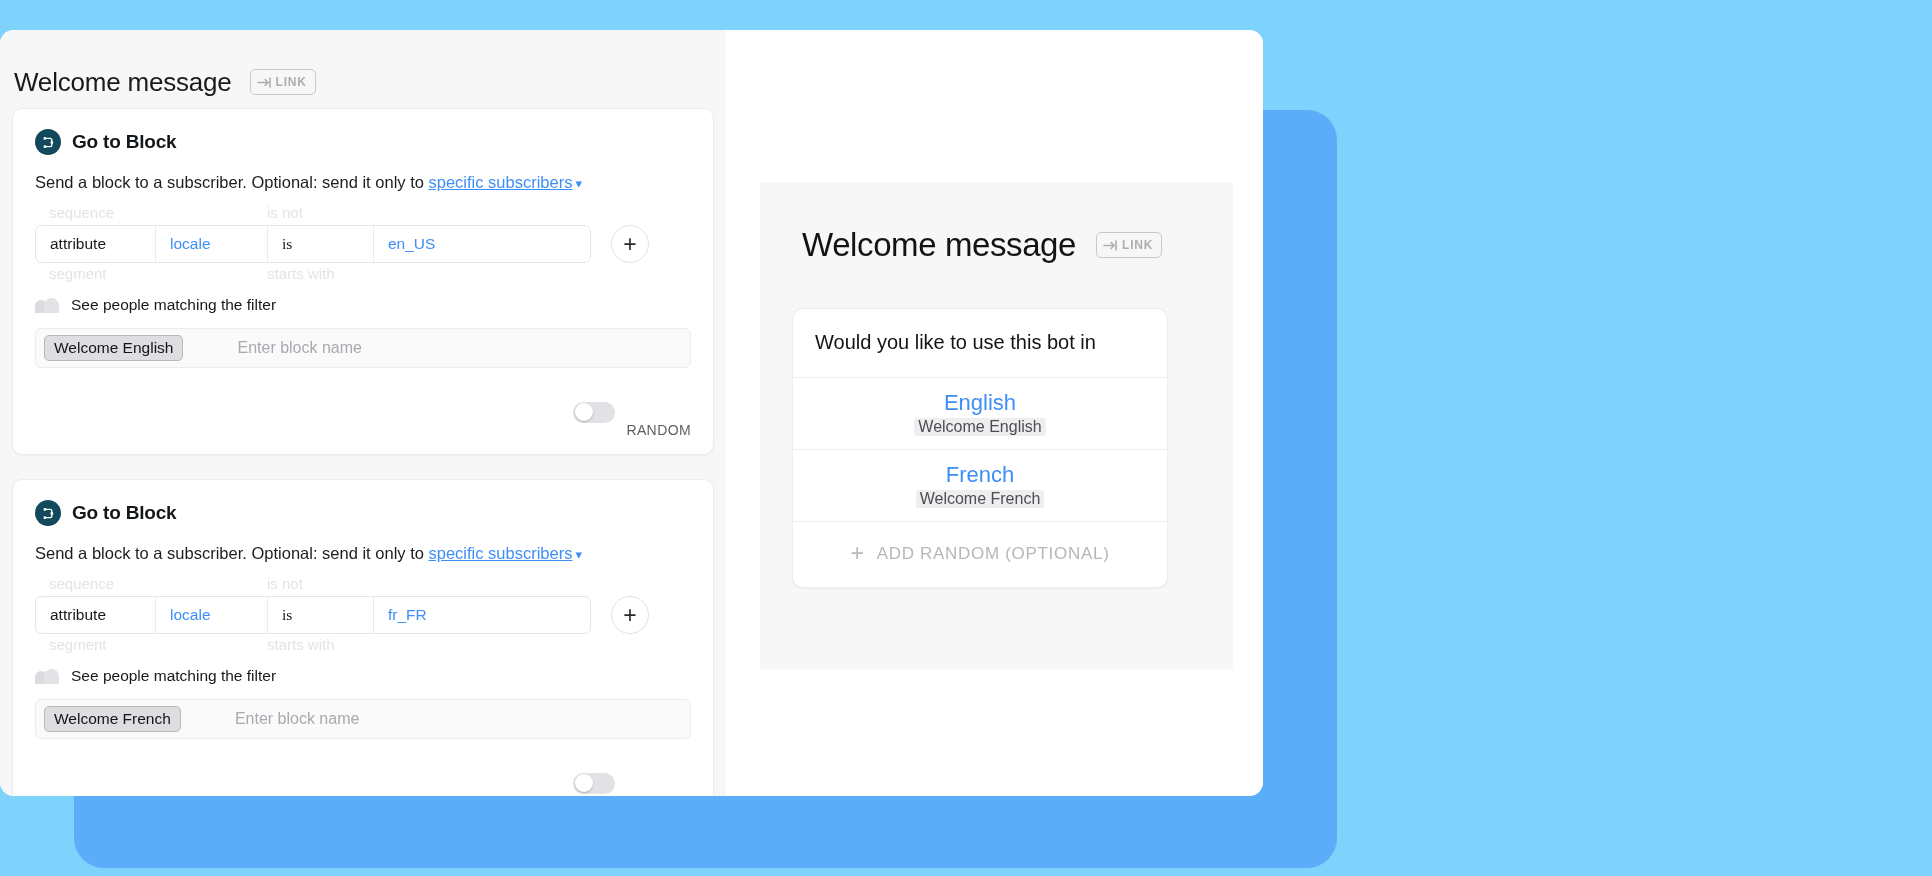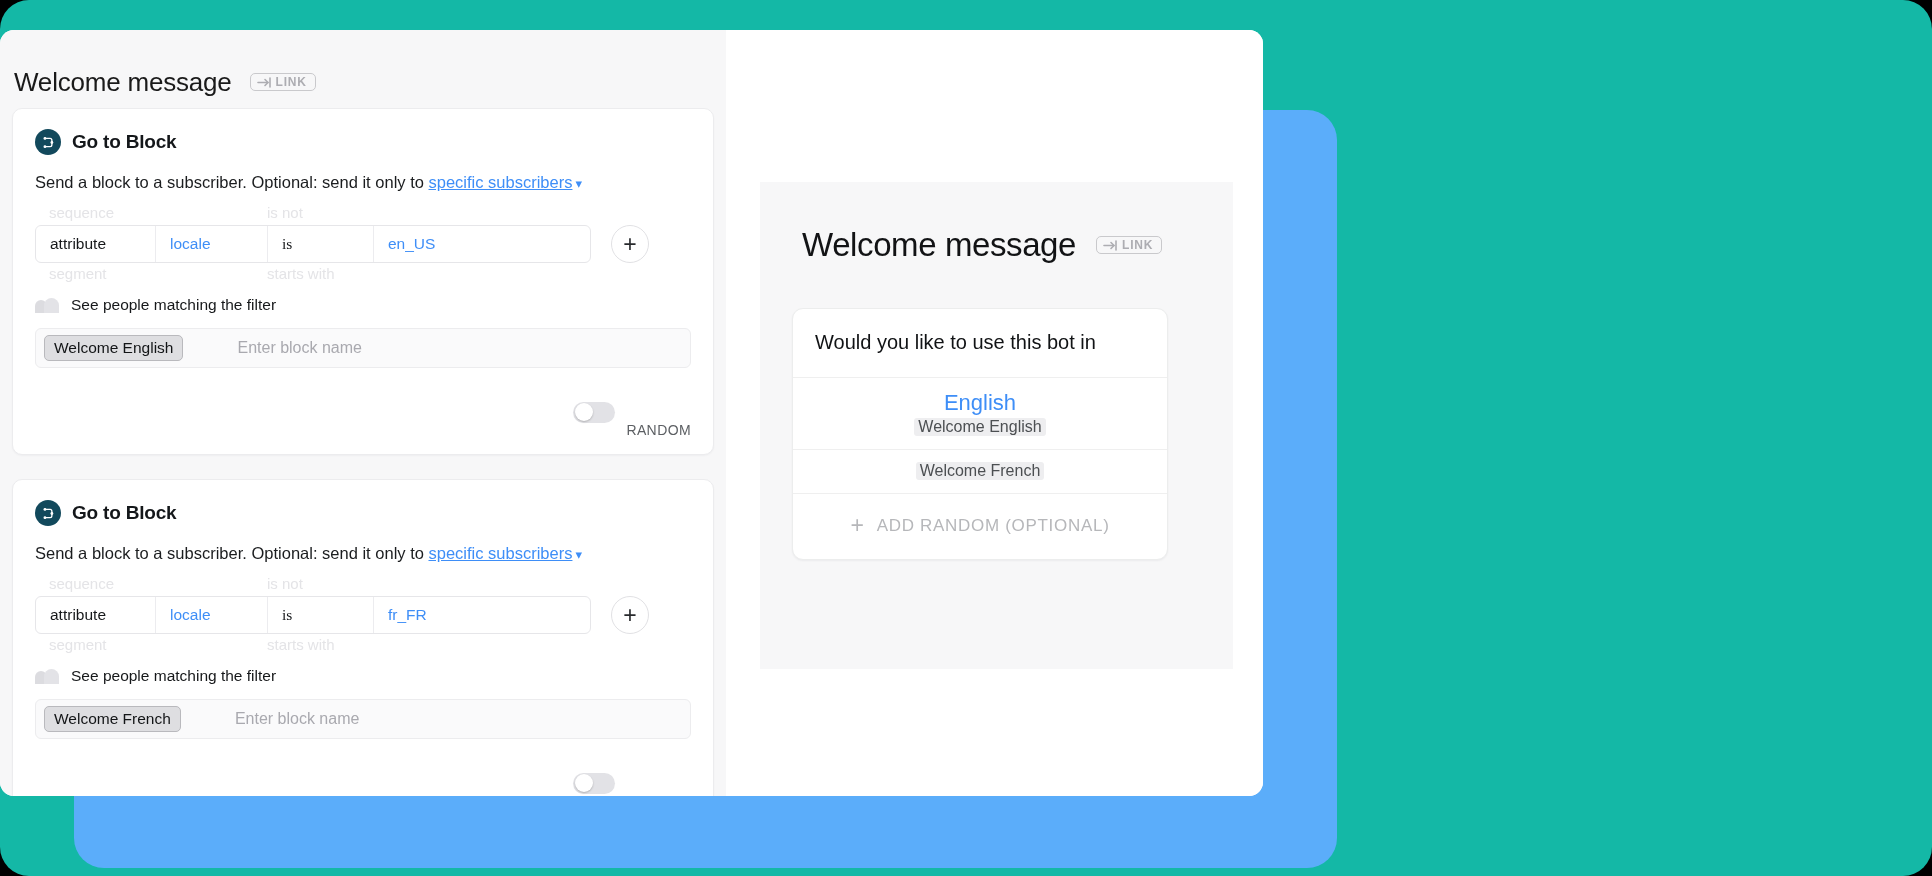--- a/index.html
+++ b/index.html
@@ -2,21 +2,21 @@
 <html><head>
 <meta charset="utf-8">
 <style>
   * { box-sizing: border-box; margin: 0; padding: 0; }
   html, body {
     width: 1932px; height: 876px;
     background: #000000;
     font-family: "Liberation Sans", sans-serif;
     overflow: hidden;
   }
-  #root { position: relative; width: 1932px; height: 876px; background:#14b8a6;border-radius:29px; }
+  #root { position: relative; width: 1932px; height: 876px; background:#7dd3fc; }
 
   
   .blue-shape {
     position: absolute;
     left: 74px; top: 110px;
     width: 1263px; height: 758px;
     background: #5BADFA;
     border-radius: 30px;
   }
 
@@ -59,21 +59,21 @@
     align-items: center;
     gap: 5px;
     border: 1.5px solid #c9c9cc;
     border-radius: 5px;
     padding: 2px 8px 2px 6px;
     color: #adadb2;
     font-size: 12px;
     font-weight: 700;
     letter-spacing: 0.8px;
     background: transparent;
-    height: 18px;
+    height: 26px;
   }
   .link-badge svg { display:block; }
 
   
   .block-card {
     background: #ffffff;
     border: 1px solid #ececee;
     border-radius: 10px;
     margin: 0 12px 24px 12px;
     padding: 20px 22px 16px 22px;
@@ -454,20 +454,21 @@
 
         <div class="bubble">
           <div class="bubble-text">Would you like to use this bot in</div>
 
           <div class="bubble-btn">
             <span class="main">English</span>
             <span class="sub">Welcome English</span>
           </div>
 
           <div class="bubble-btn">
+            <span class="main">French</span>
             <span class="sub">Welcome French</span>
           </div>
 
           <div class="bubble-add">
             <span class="plus-glyph">+</span>
             <span>ADD RANDOM (OPTIONAL)</span>
           </div>
         </div>
 
       </div>

